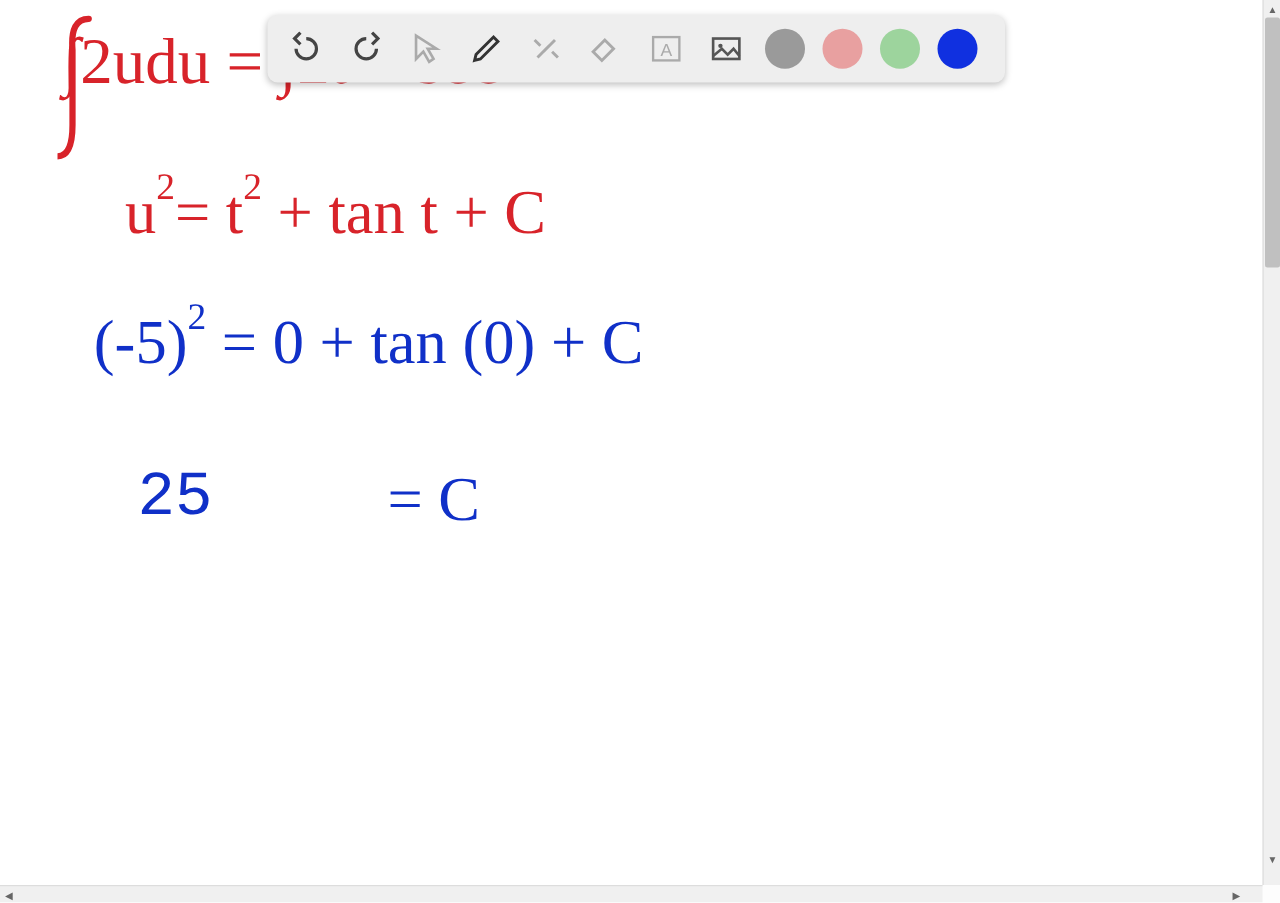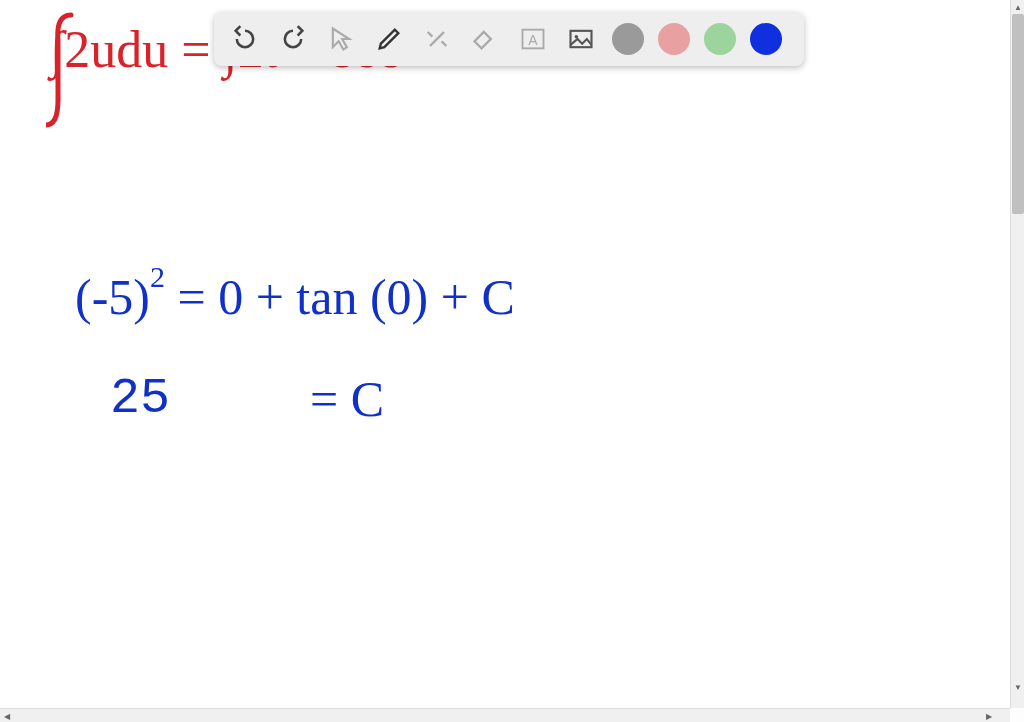--- a/index.html
+++ b/index.html
@@ -109,22 +109,25 @@
   </style>
 </head>
 <body>
 
 <div class="canvas-area">
 
   <div class="handwriting red-ink" style="top: 20px; left: 50px; font-size: 52px;">
     <span>∫2udu = ∫2t   + sec</span>
   </div>
 
-
-  <div class="handwriting blue-ink" style="top: 268px; left: 75px; font-size: 50px;">
+  <div class="handwriting red-ink" style="top: 140px; left: 100px; font-size: 50px;">
+    <span>u</span><span class="sup">2</span><span>=  t</span><span class="sup">2</span><span> +  tan t  + C</span>
+  </div>
+
+  <div class="handwriting blue-ink" style="top: 244px; left: 75px; font-size: 50px;">
     <span>(-5)</span><span class="sup">2</span><span> =  0  +  tan (0) + C</span>
   </div>
 
   <div class="handwriting blue-ink" style="top: 370px; left: 110px; font-size: 50px; font-family: Liberation Mono, monospace;">
     <span>25</span>
   </div>
   <div class="handwriting blue-ink" style="top: 370px; left: 310px; font-size: 50px;">
     <span>=  C</span>
   </div>
 

